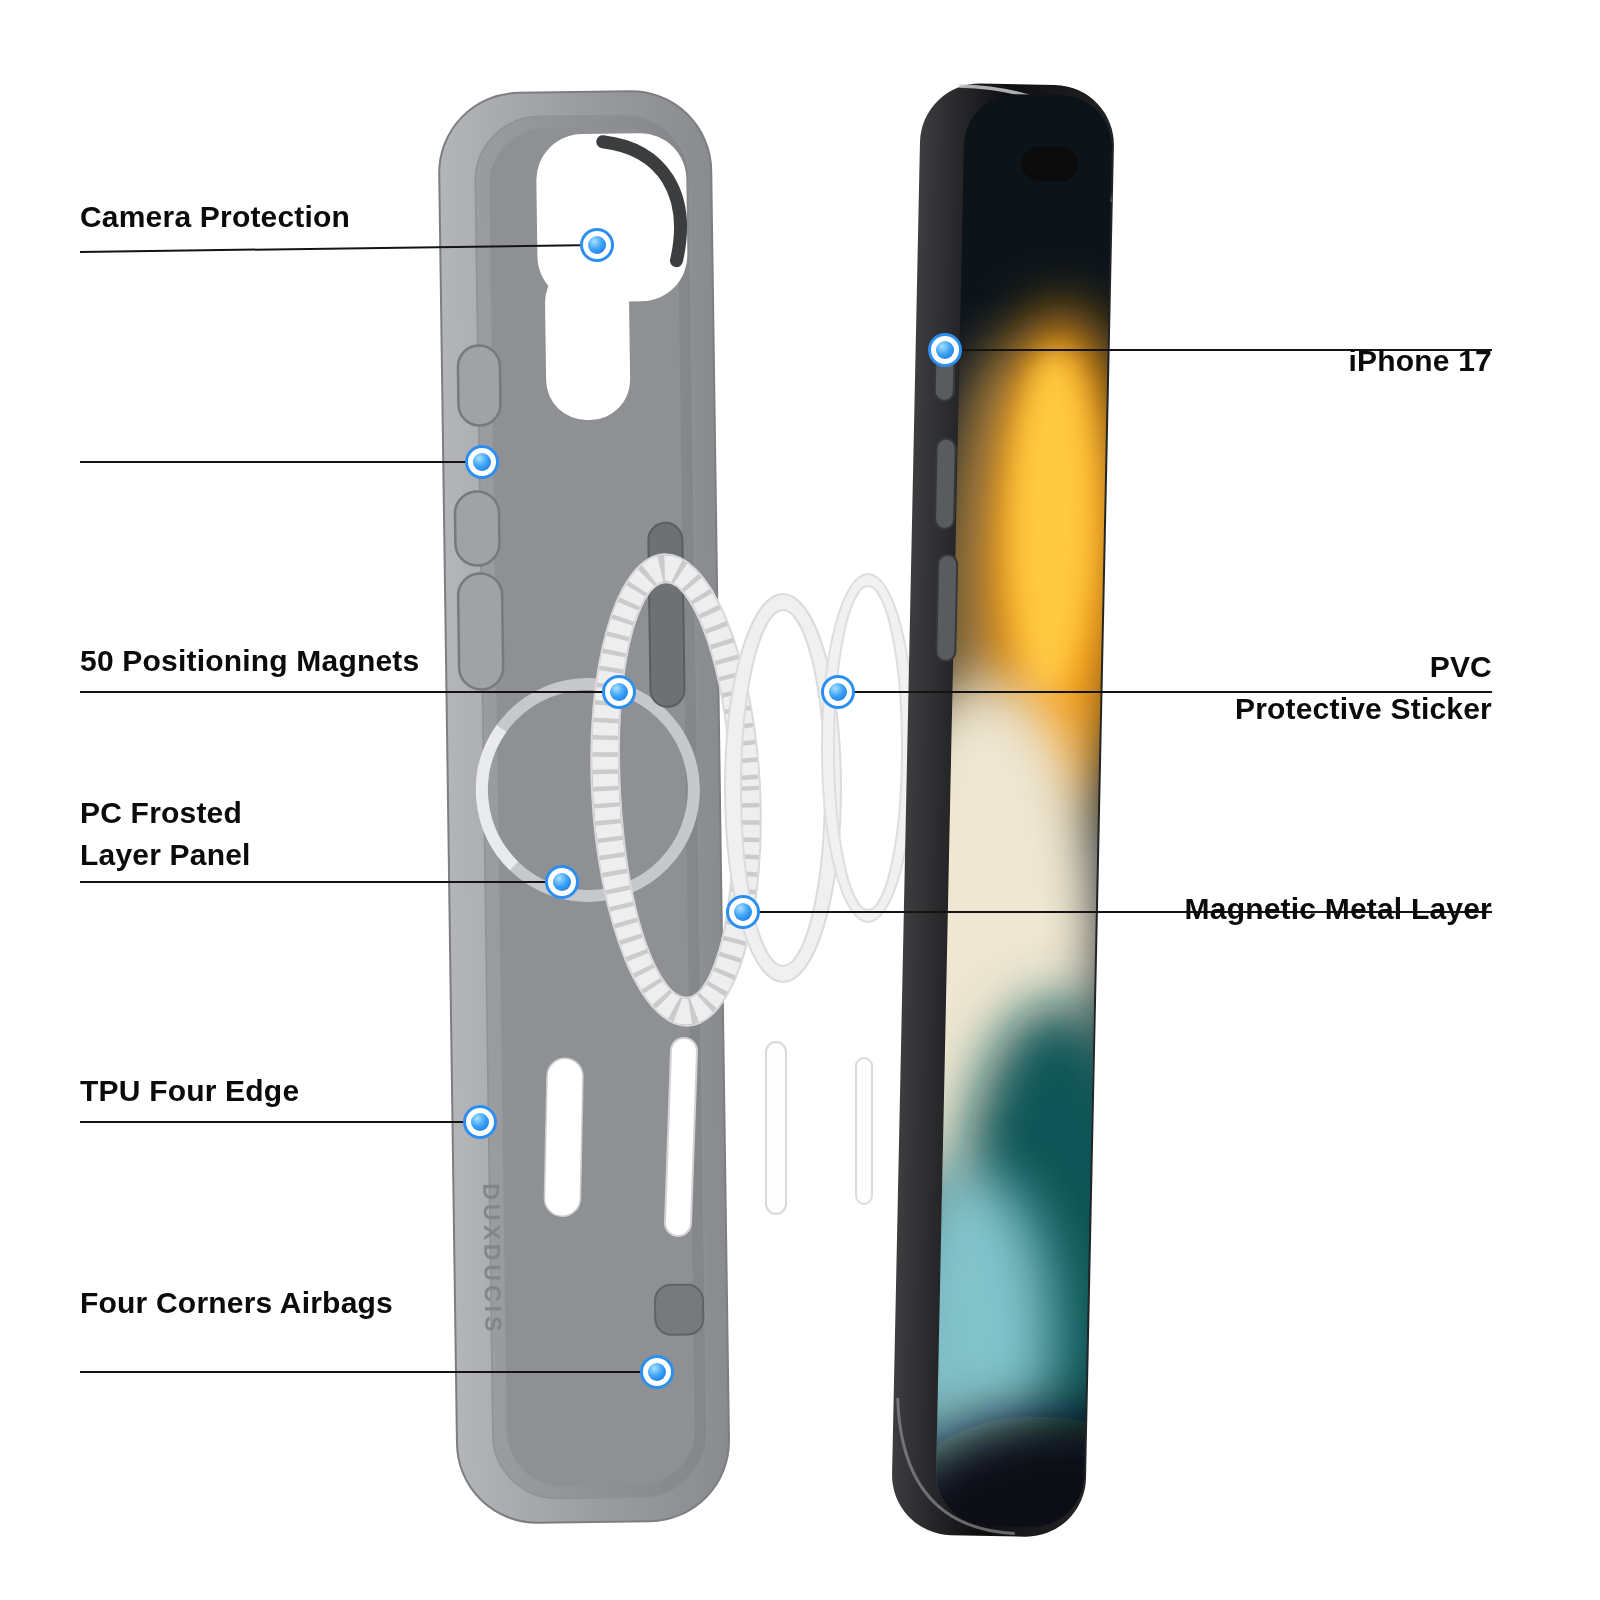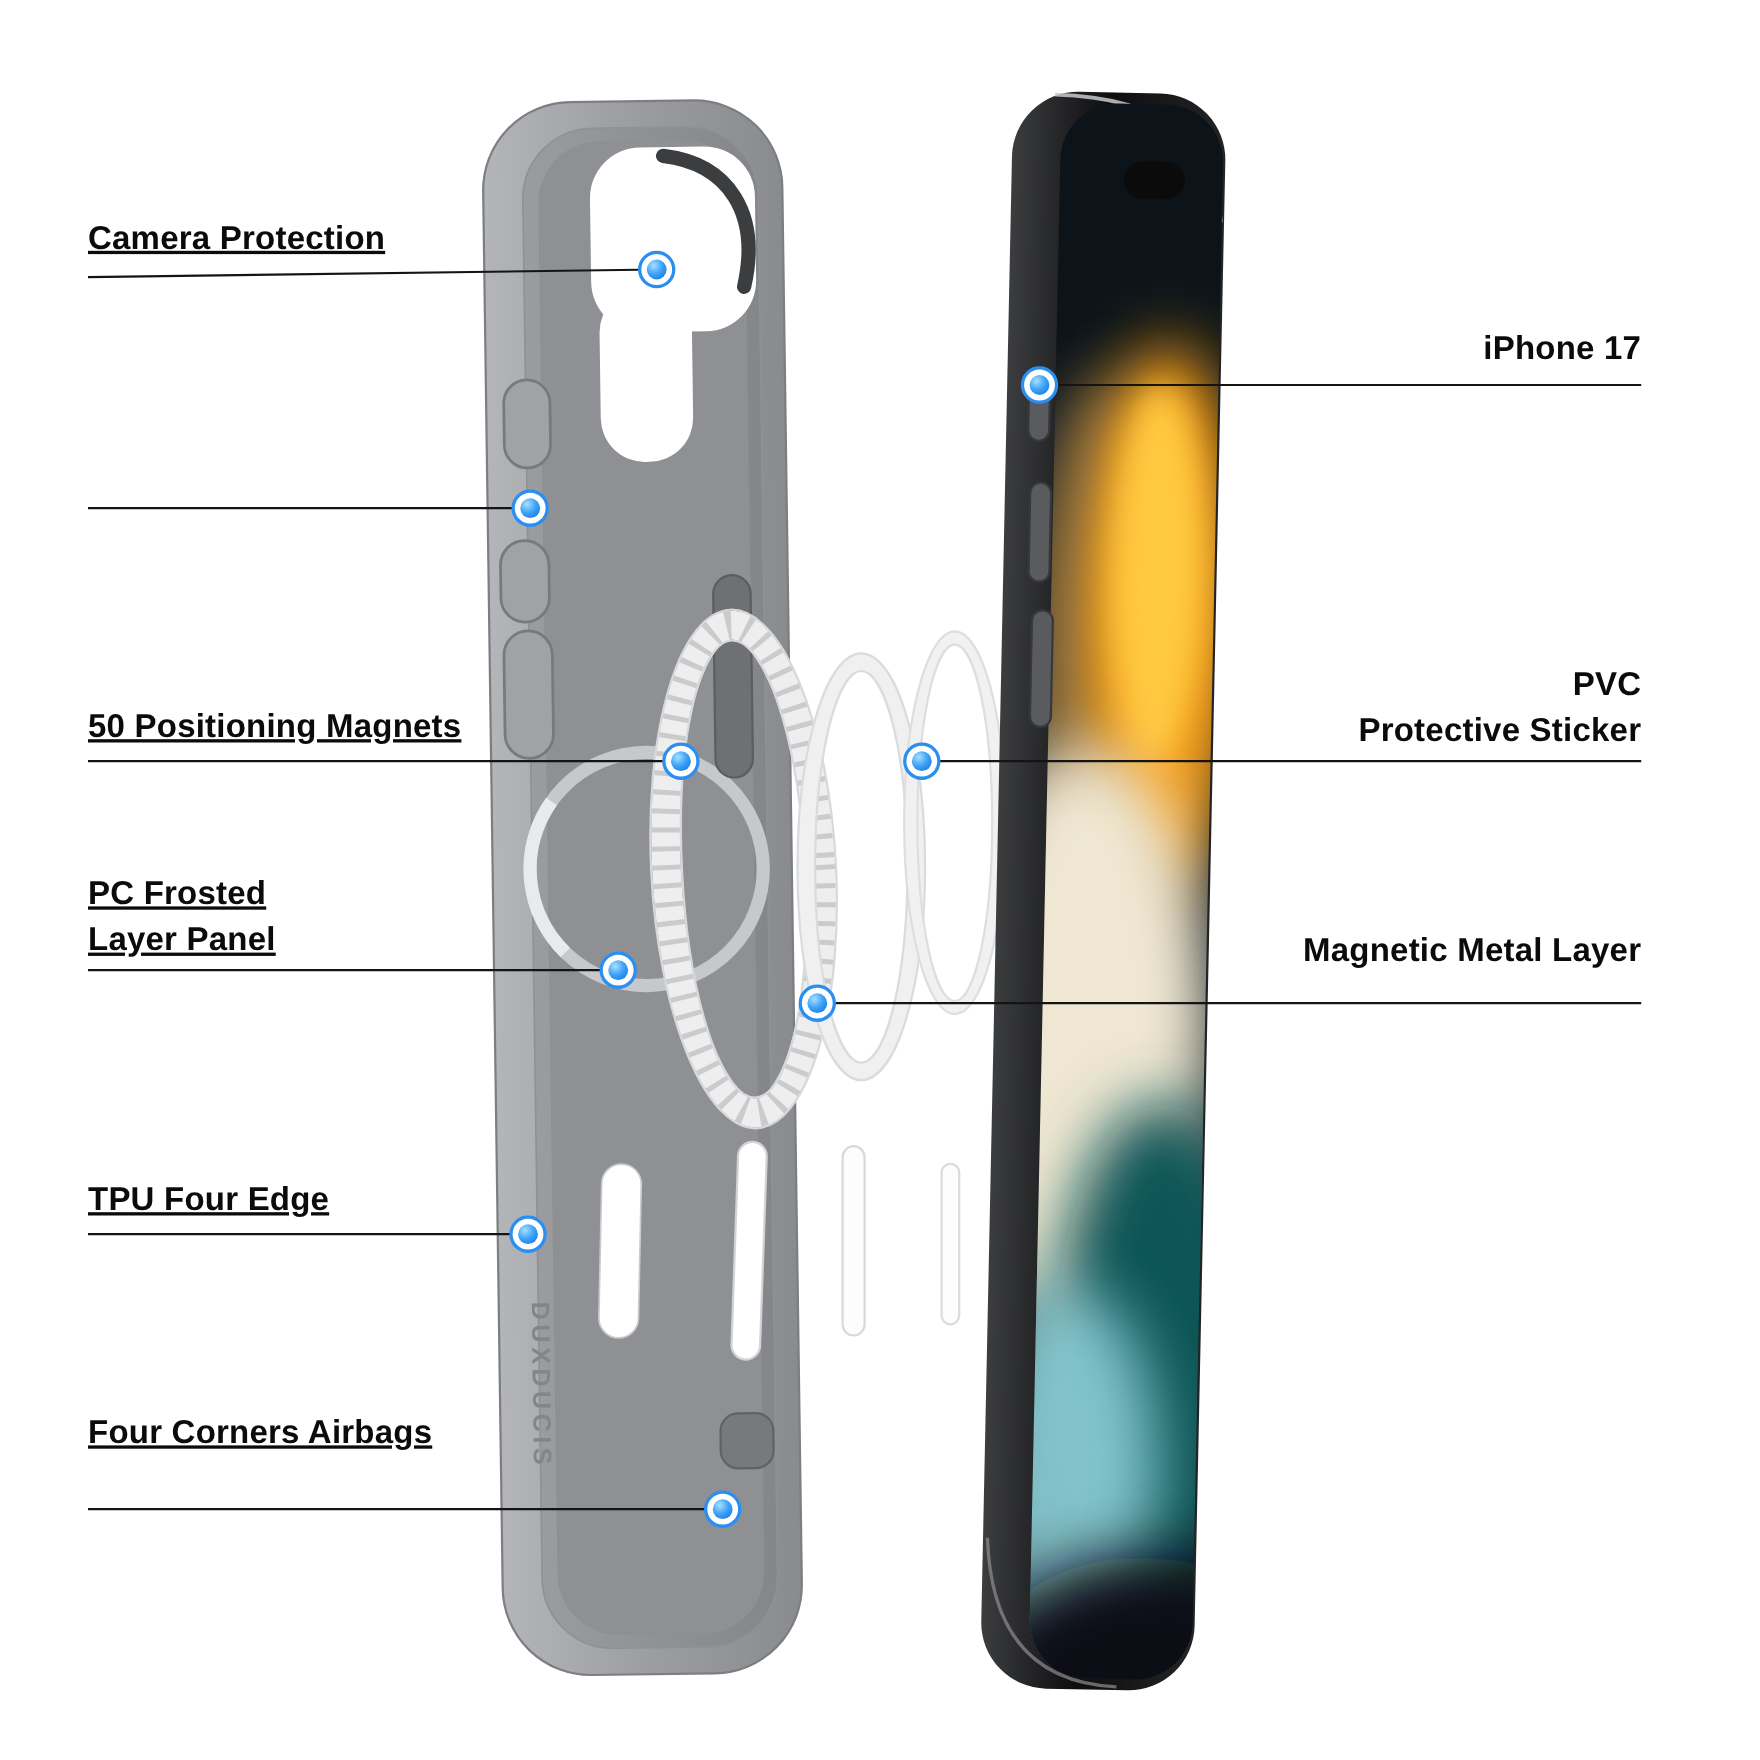--- a/index.html
+++ b/index.html
@@ -2,22 +2,22 @@
 <html><head>
 <meta charset="utf-8">
 <style>
   * { margin:0; padding:0; box-sizing:border-box; }
   html,body { width:1600px; height:1600px; background:#ffffff; }
   body { font-family:"Liberation Sans", sans-serif; }
   .stage { position:relative; width:1600px; height:1600px; background:#ffffff; overflow:hidden; }
   .scene { position:absolute; left:0; top:0; width:1600px; height:1600px; }
   .lbl { position:absolute; font-size:30px; font-weight:600; color:#0b0b0c; line-height:42px; letter-spacing:.2px; white-space:nowrap; }
   .lbl span { display:block; }
-  .lbl.left  { left:80px;text-decoration:underline; }
-  .lbl.right { right:108px; text-align:right; }
+  .lbl.left  { left:80px; }
+  .lbl.right { right:108px; text-align:right;margin-top:44px; }
 </style>
 </head>
 <body>
 
 <div class="stage">
 
   <svg class="scene" viewBox="0 0 1600 1600">
     <defs>
       <linearGradient id="caseBody" x1="0" y1="0" x2="1" y2="0">
         <stop offset="0" stop-color="#b3b5b8"></stop>

